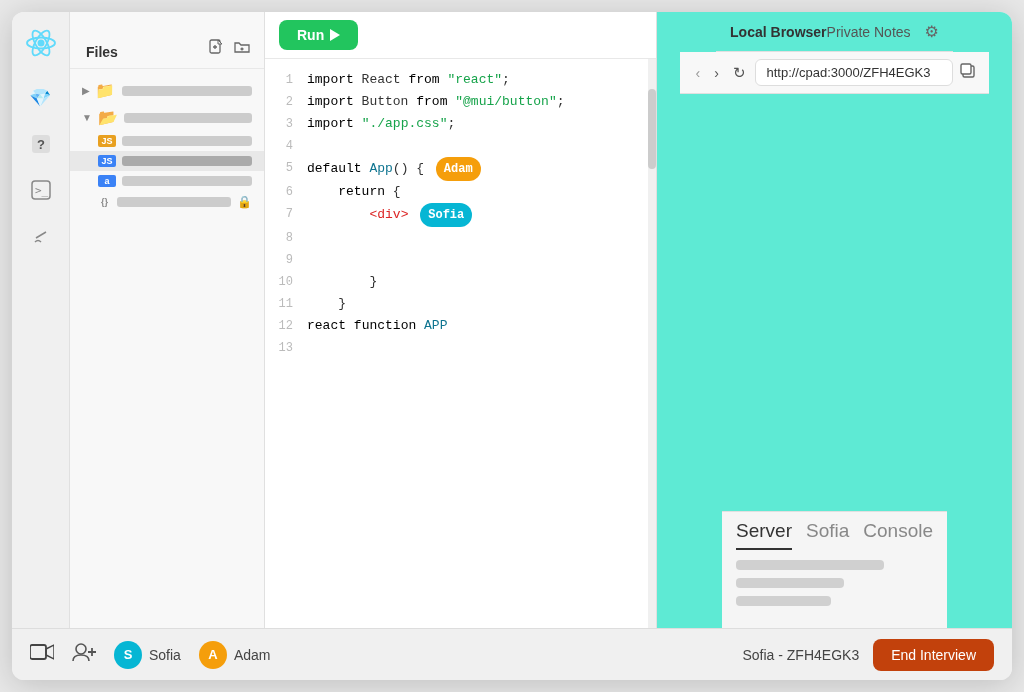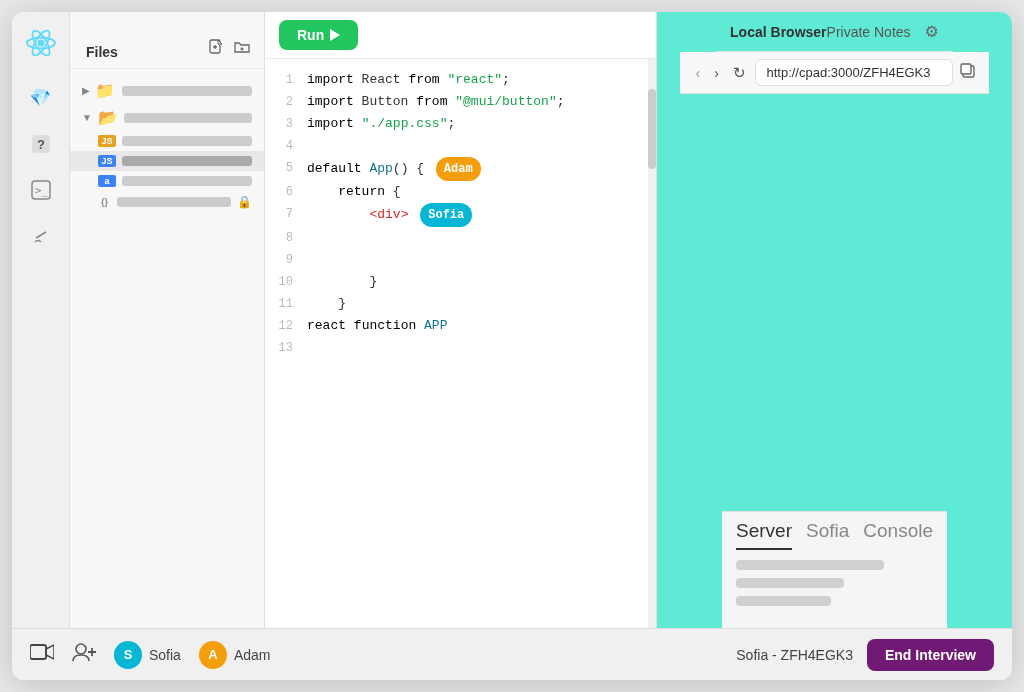--- a/index.html
+++ b/index.html
@@ -478,27 +478,27 @@
       display: flex;
       align-items: center;
       gap: 14px;
     }
     .session-label {
       font-size: 14px;
       color: #444;
       font-weight: 500;
     }
     .end-btn {
-      background: #701a75;
+      background: #c2410c;
       color: white;
       border: none;
       border-radius: 8px;
       padding: 8px 18px;
       font-size: 14px;
-      font-weight: 700;
+      font-weight: 400;
       cursor: pointer;
     }
   </style>
 </head>
 <body>
 
 <div class="app-window">
   <div class="main-content">
 
     <div class="icon-sidebar">

